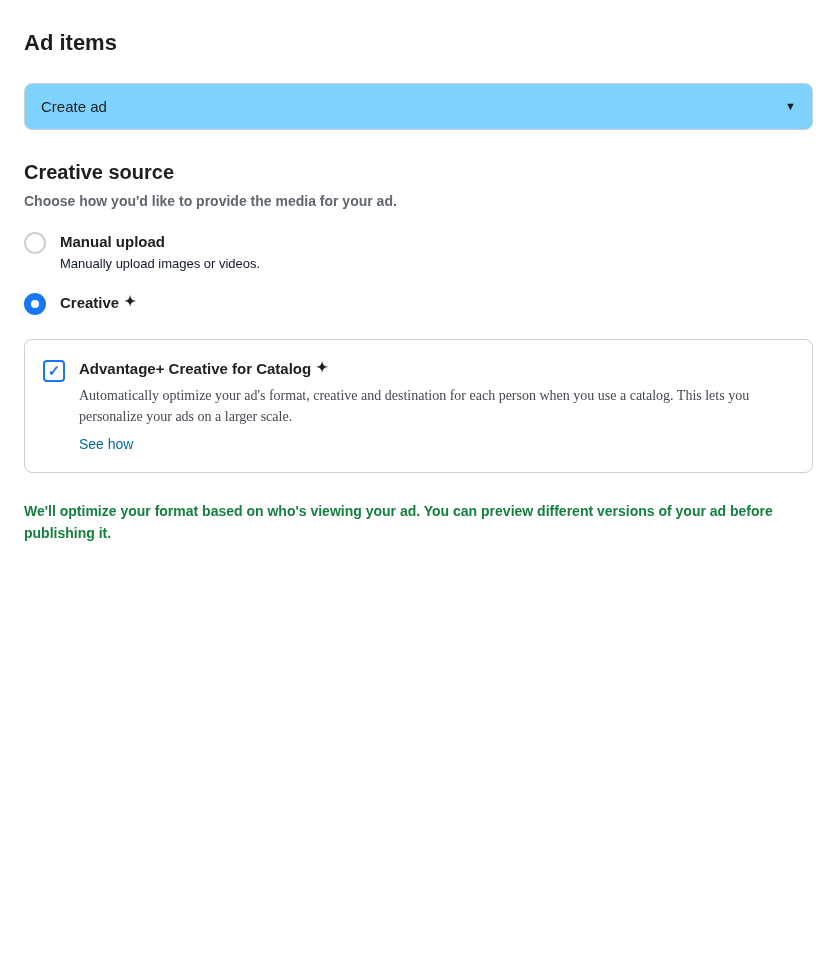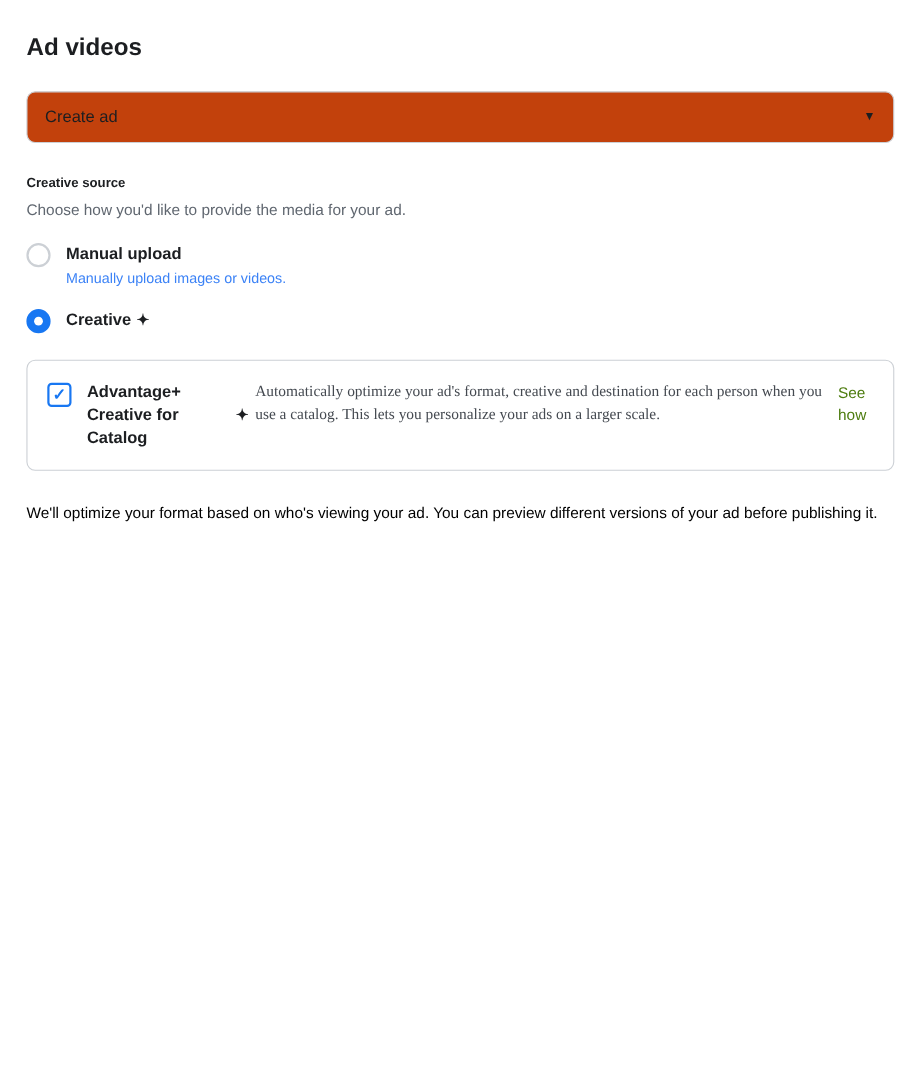--- a/index.html
+++ b/index.html
@@ -30,43 +30,44 @@
     }
 
     .dropdown {
       width: 100%;
       border: 1.5px solid #ccd0d5;
       border-radius: 8px;
       padding: 12px 16px;
       font-size: 15px;
       font-weight: 400;
       color: #1c1e21;
-      background: #c2410c;
+      background: #7dd3fc;
       cursor: pointer;
       display: flex;
       align-items: center;
       justify-content: space-between;
     }
 
     .dropdown-arrow {
       font-size: 11px;
       color: #1c1e21;
     }
 
     .section-label {
-      font-size: 12px;
+      font-size: 20px;
       font-weight: 700;
       color: #1c1e21;
       margin-bottom: 6px;
     }
 
     .section-description {
       font-size: 14px;
       color: #606770;
       margin-bottom: 20px;
+      font-weight: bold;
     }
 
     .radio-group {
       display: flex;
       flex-direction: column;
       gap: 18px;
       margin-bottom: 24px;
     }
 
     .radio-option {
@@ -112,21 +113,21 @@
       font-size: 15px;
       font-weight: 600;
       color: #1c1e21;
       display: flex;
       align-items: center;
       gap: 5px;
     }
 
     .radio-sublabel {
       font-size: 13px;
-      color: #3b82f6;
+      color: #0f172a;
     }
 
     .sparkle-icon {
       font-size: 14px;
     }
 
     .checkbox-section {
       border: 1.5px solid #ccd0d5;
       border-radius: 8px;
       padding: 18px 18px 18px 18px;
@@ -152,21 +153,21 @@
 
     .checkbox-checkmark {
       color: #1877f2;
       font-size: 15px;
       font-weight: 700;
       line-height: 1;
     }
 
     .checkbox-content {
       display: flex;
-      flex-direction: row;
+      flex-direction: column;
       gap: 6px;
       justify-content: center;
     }
 
     .checkbox-title {
       font-size: 15px;
       font-weight: 700;
       color: #1c1e21;
       display: flex;
       align-items: center;
@@ -174,49 +175,50 @@
     }
 
     .checkbox-description {
       font-size: 14px;
       color: #444950;
       line-height: 1.5;
       font-family: Liberation Serif, serif;
     }
 
     .see-how-link {
-      color: #4d7c0f;
+      color: #0369a1;
       font-size: 14px;
       text-decoration: none;
       cursor: pointer;
       display: inline-block;
       margin-top: 2px;
     }
 
     .format-section {
       margin-top: 4px;
     }
 
     .format-title {
       font-size: 15px;
       font-weight: 700;
       color: #1c1e21;
       margin-bottom: 8px;
     }
 
     .format-description {
       font-size: 14px;
-      color: #000000;
+      color: #15803d;
       line-height: 1.55;
+      font-weight: bold;
     }
   </style>
 </head>
 <body>
 
-<h1 class="page-title">Ad videos</h1>
+<h1 class="page-title">Ad items</h1>
 
 <div class="dropdown-wrapper">
   <div class="dropdown">
     <span>Create ad</span>
     <span class="dropdown-arrow">▼</span>
   </div>
 </div>
 
 <div>
   <div class="section-label">Creative source</div>

